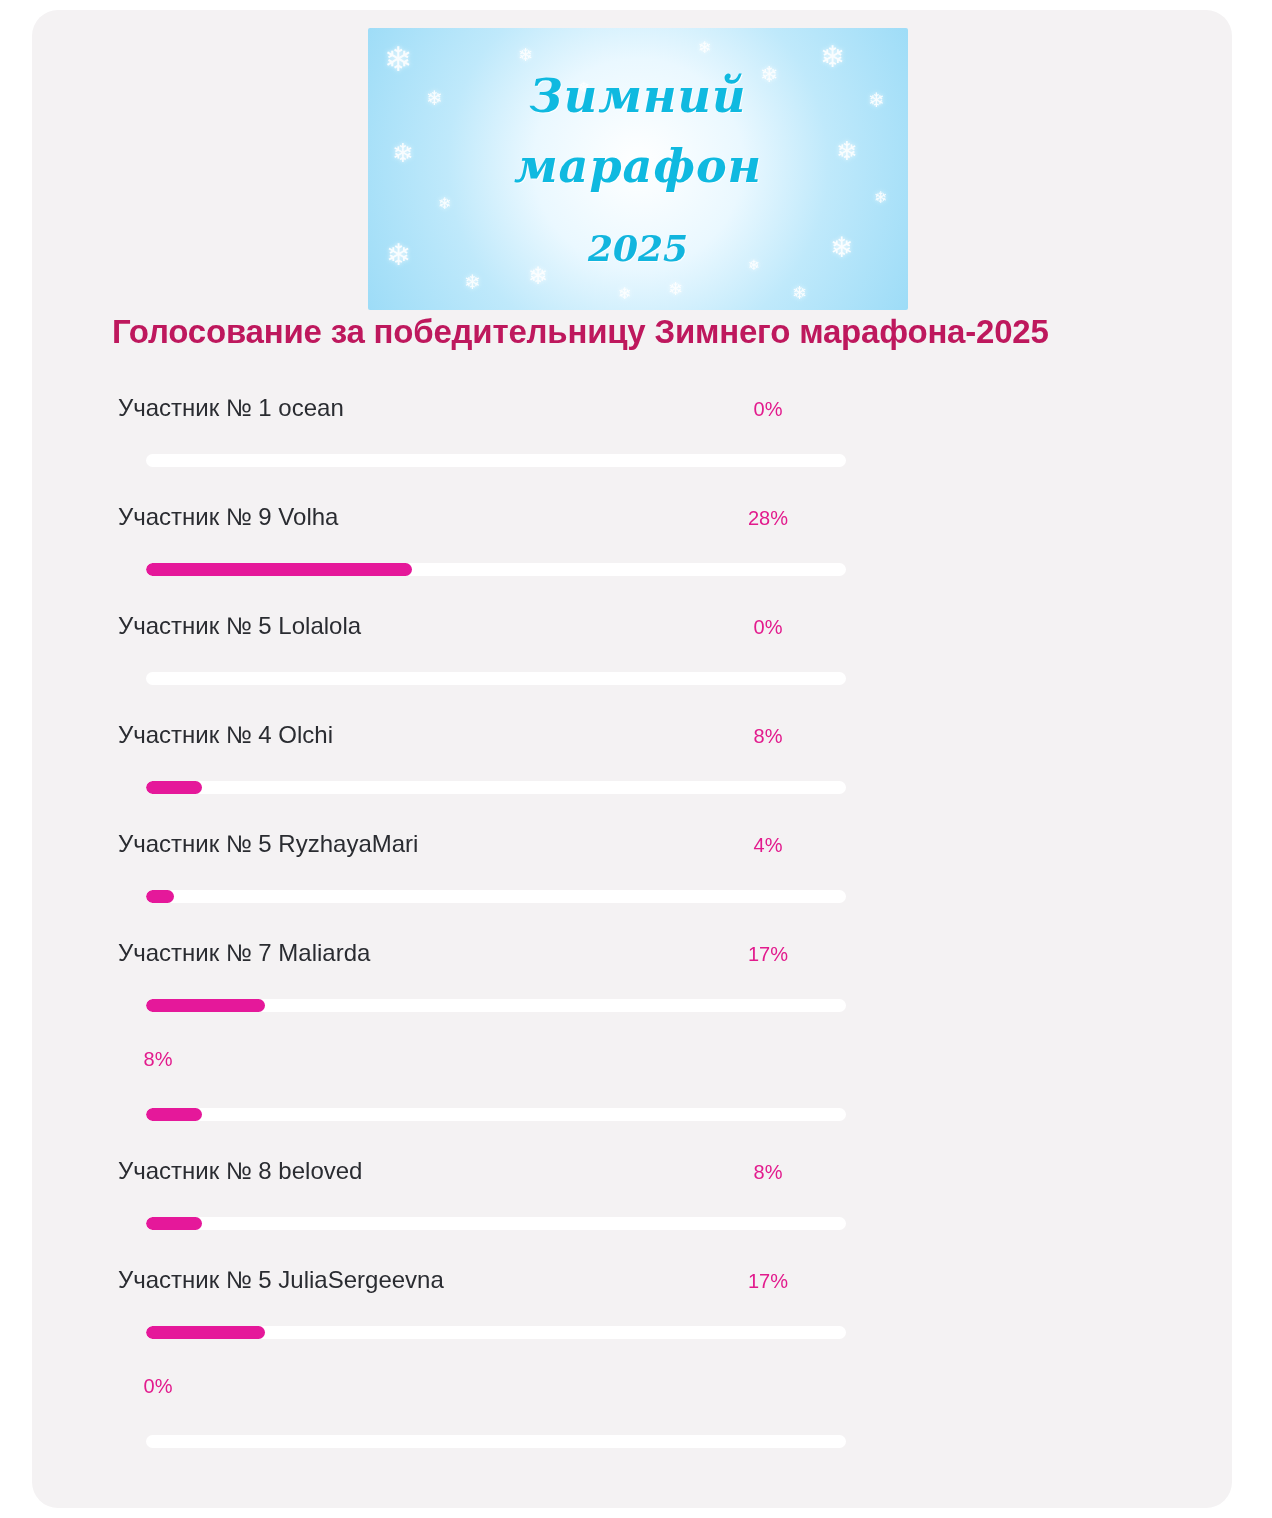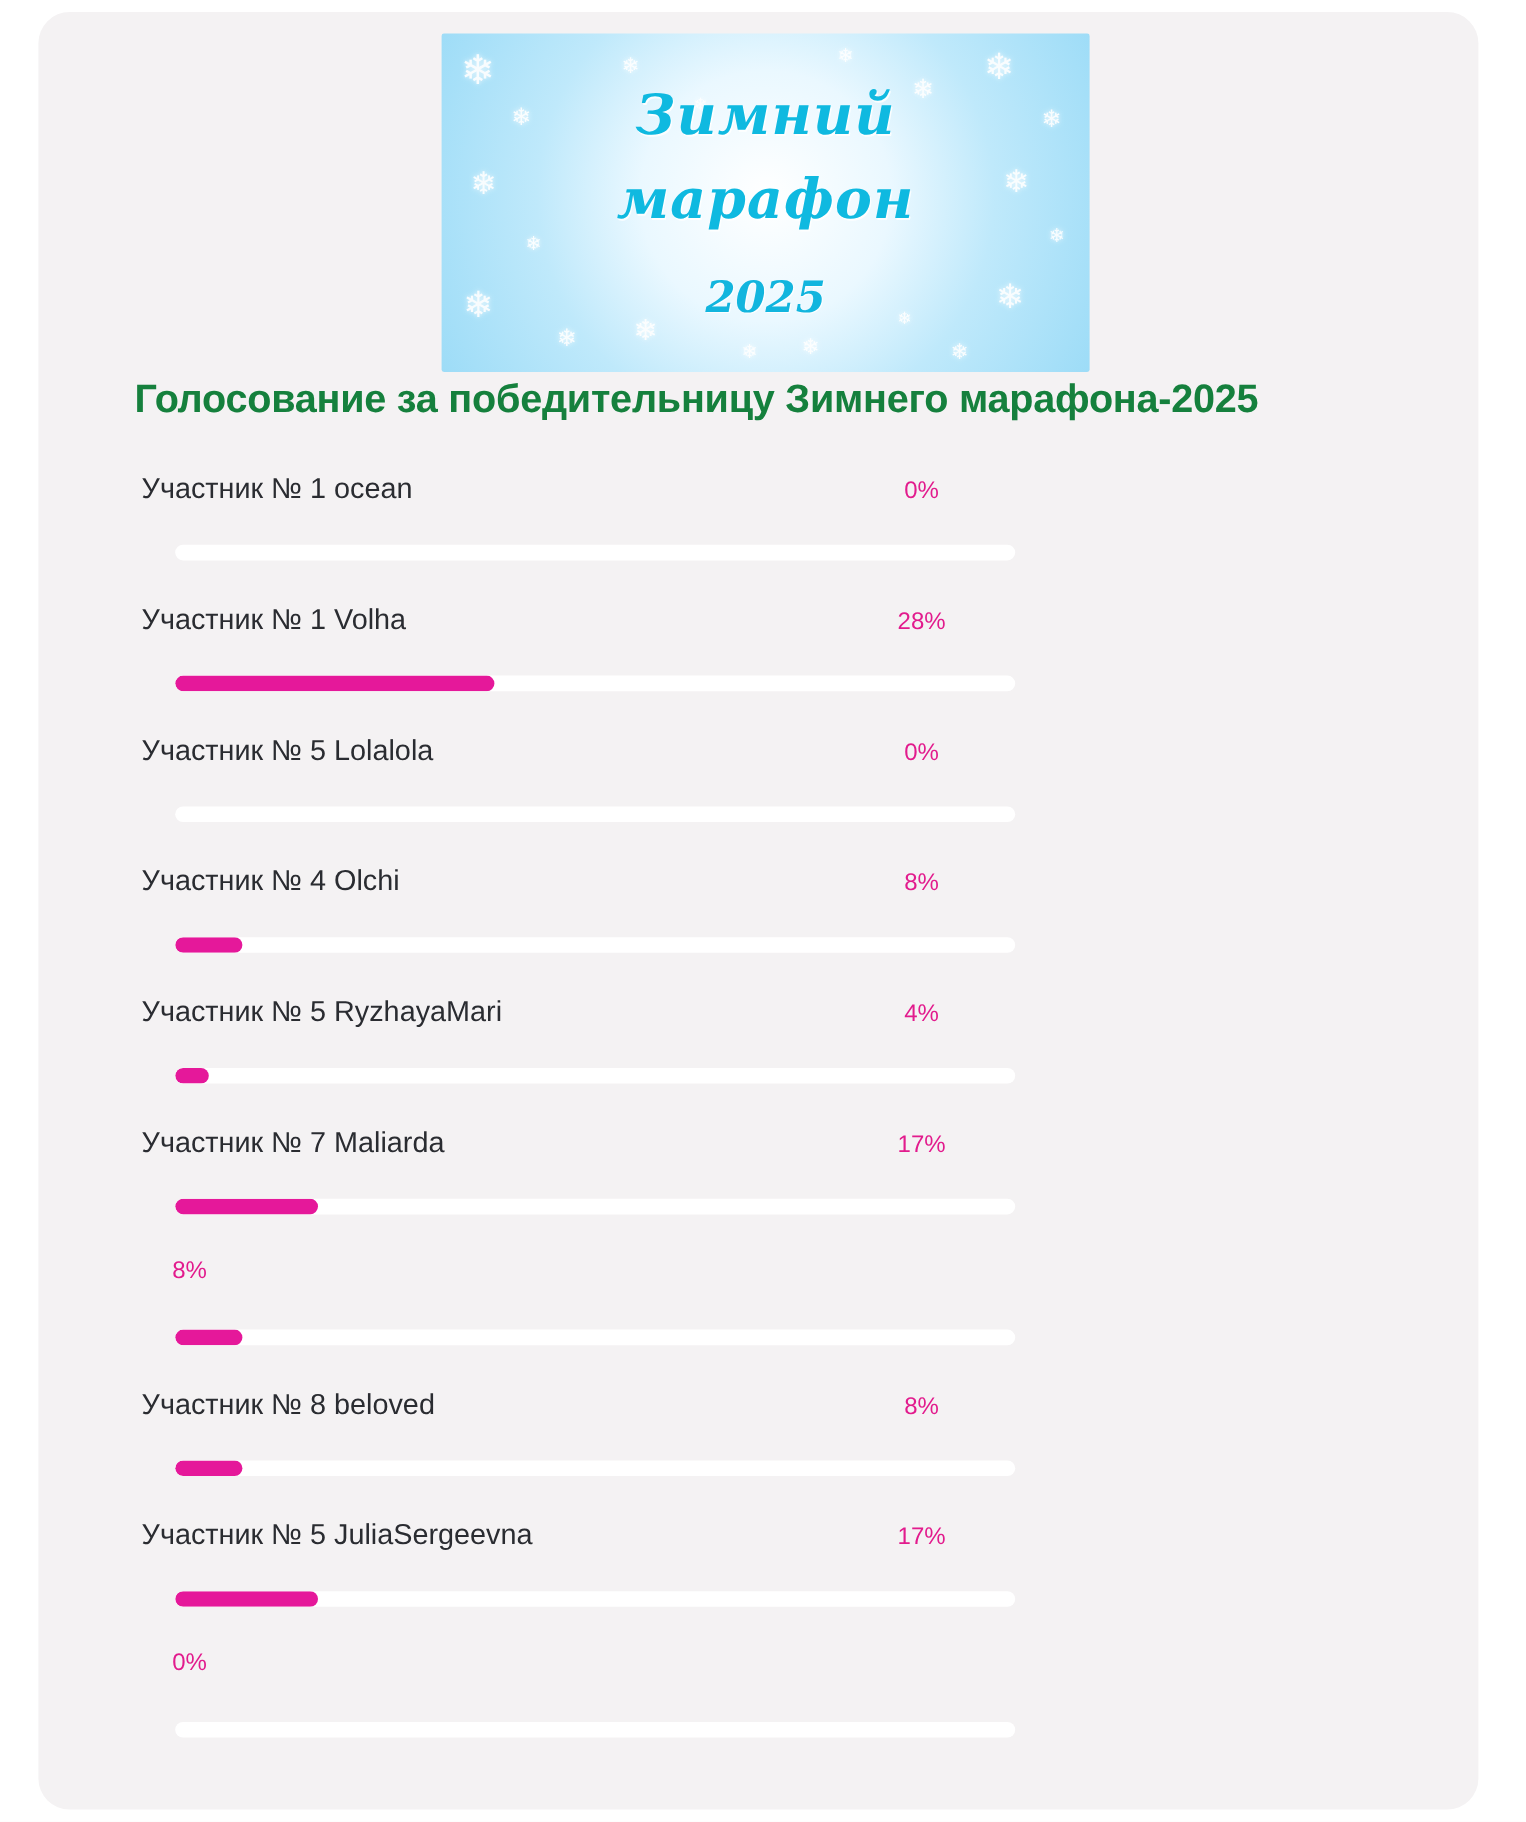--- a/index.html
+++ b/index.html
@@ -80,21 +80,21 @@
     color: #12b5de;
     text-shadow: 1px 1px 0 rgba(255,255,255,0.85);
   }
   .poll-title {
     position: absolute;
     left: 80px;
     top: 300px;
     width: 1060px;
     font-size: 33px;
     font-weight: 700;
-    color: #15803d;
+    color: #be185d;
     letter-spacing: -0.2px;
     line-height: 44px;
   }
   .options {
     position: absolute;
     left: 86px;
     top: 374px;
     width: 740px;
   }
   .option {
@@ -183,21 +183,21 @@
           <span class="option-label">Участник № 1 ocean</span>
           <span class="option-pct">0%</span>
         </div>
         <div class="bar-track">
           <div class="bar-fill" style="width: 0%; background: rgb(229, 24, 154);"></div>
         </div>
       </div>
 
       <div class="option">
         <div class="option-head">
-          <span class="option-label">Участник № 1 Volha</span>
+          <span class="option-label">Участник № 9 Volha</span>
           <span class="option-pct">28%</span>
         </div>
         <div class="bar-track">
           <div class="bar-fill" style="width: 38%; background: rgb(229, 24, 154);"></div>
         </div>
       </div>
 
       <div class="option">
         <div class="option-head">
           <span class="option-label">Участник № 5 Lolalola</span>

